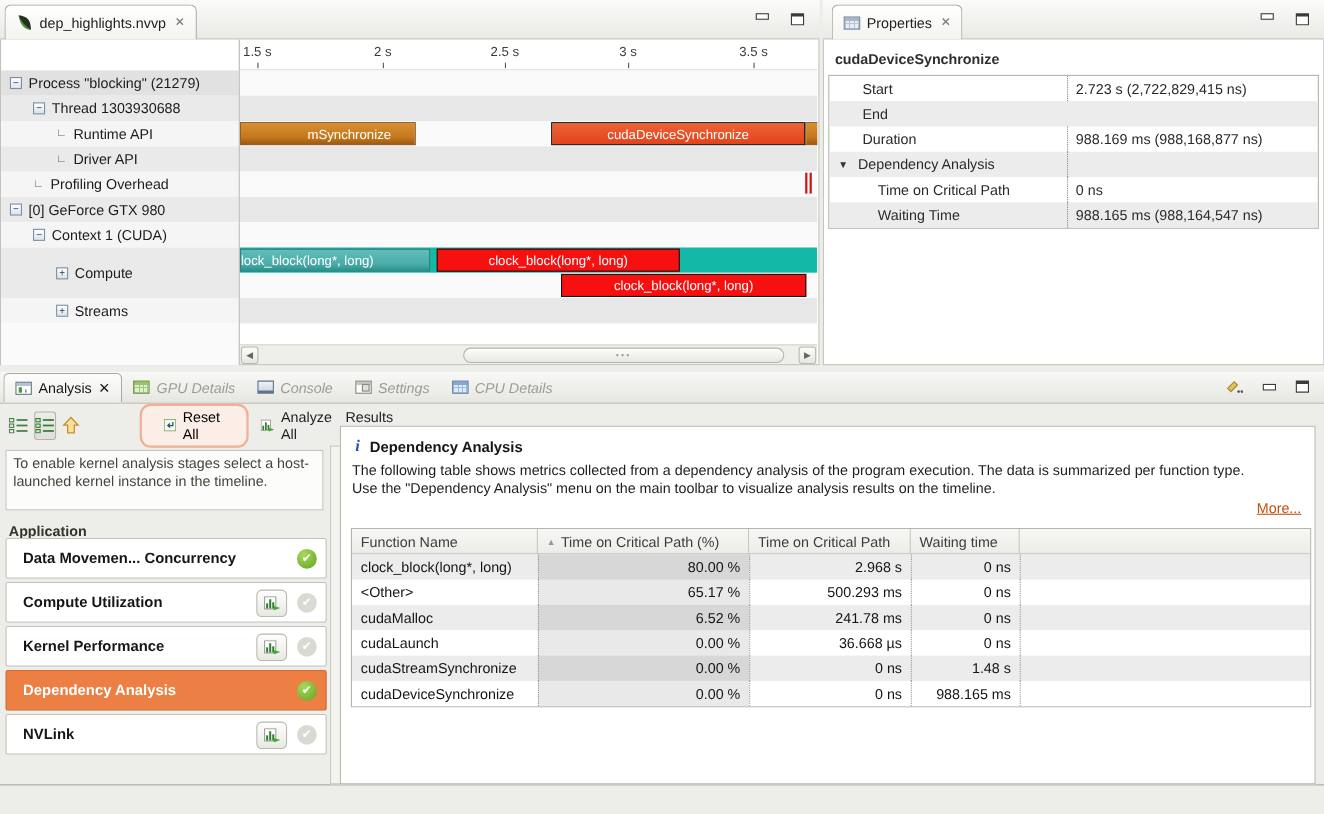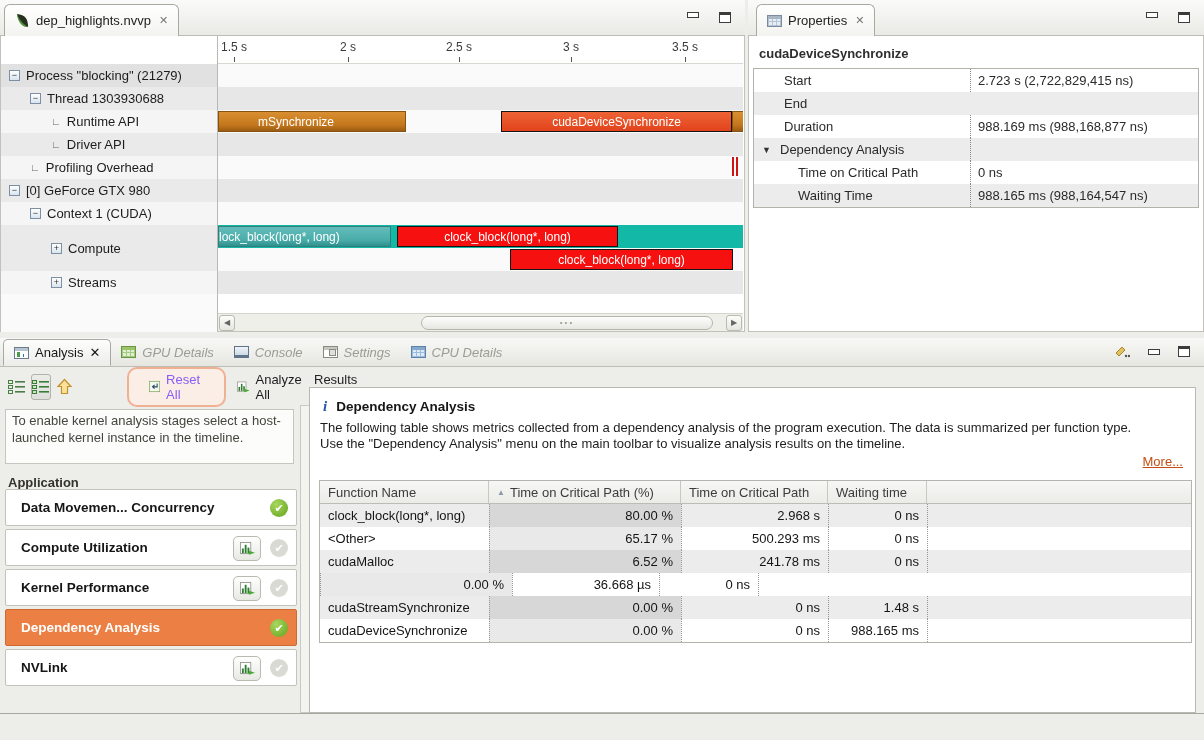--- a/index.html
+++ b/index.html
@@ -65,21 +65,21 @@
   .btab { height:27px; display:flex; align-items:center; gap:6px; padding:0 10px; }
   .btab.active { background:linear-gradient(#fdfdfc,#ededea); border:1px solid #a9a9a1; border-bottom:1px solid #ededea;
     border-radius:5px 5px 0 0; margin-bottom:-1px; color:#161616; }
   .btab.inactive { color:#9c9c94;font-style:italic; }
   #bp-rightico { position:absolute; right:14px; top:7px; display:flex; gap:18px; align-items:center; }
   #toolbar { position:absolute; left:0; top:30px; height:37px; width:305px; display:flex; align-items:center; padding-left:8px; gap:5px; }
   .tbtn { width:26px; height:26px; display:flex; align-items:center; justify-content:center; border-radius:3px; }
   .tbtn.pressed { border:1px solid #b2b2aa; background:linear-gradient(#ebebe7,#dededa); }
   .tsep { width:1px; height:22px; background:#cfcfc7; margin:0 8px; }
   #reset-btn { display:flex; align-items:center; gap:6px; padding:3px 20px; border:2px solid #f0b094;
-    background:#fbeee6; border-radius:10px; color:#8b5cf6;margin-left:28px; }
+    background:#fbeee6; border-radius:10px; color:#000000;margin-left:28px; }
   #analyze-btn { display:flex; align-items:center; gap:6px; padding:3px 6px; color:#1c1c1c; }
   
   #notice { position:absolute; left:5px; top:71px; width:289px; height:55px; border:1px solid #c6c6be;
     background:#fcfcfa; padding:2px 6px; line-height:17px; color:#45453d; }
   #app-label { position:absolute; left:8px; top:117px; font-weight:bold; color:#33332b;margin-top:20px; }
   .card { position:absolute; left:5px; width:292px; height:37px; background:#fff;
     border:1px solid #c3c3bb; border-radius:2px; }
   .card .clabel { position:absolute; left:15px; top:10px; font-weight:bold; font-size:13.5px; color:#161616; }
   .card.selected { background:#ec8044; border-color:#cf6a33; }
   .card.selected .clabel { color:#fff; }
@@ -198,21 +198,21 @@
           <div class="ticklabel" style="left: 353px;">3 s</div>
           <div class="tickmark" style="left: 353px;"></div>
           <div class="ticklabel" style="left: 467px;">3.5 s</div>
           <div class="tickmark" style="left: 467px;"></div>
         </div>
       <div id="ruler-line"></div>
       <div id="tl-lanes">
           <div class="lane" id="ln-lane-process" style="top: 28px; height: 23px; background: rgb(250, 250, 250);"></div>
           <div class="lane" id="ln-lane-thread" style="top: 51px; height: 23px; background: rgb(231, 231, 231);"></div>
           <div class="lane" id="ln-runtime-api" style="top: 74px; height: 23px; background: rgb(250, 250, 250);">
-            <div class="bar api" style="left: 0px; width: 188px; justify-content: flex-start; padding-left: 39px;">
+            <div class="bar api" style="left: 0px; width: 160px; justify-content: center; padding-left: 39px;">
               <span>mSynchronize</span>
             </div>
             <div class="bar sync" style="left: 283px; width: 231px;">
               <span>cudaDeviceSynchronize</span>
             </div>
             <div class="bar api" style="left: 514px; width: 14px;">
               <span></span>
             </div>
           </div>
           <div class="lane" id="ln-lane-driver-api" style="top: 97px; height: 23px; background: rgb(231, 231, 231);"></div>
@@ -426,20 +426,21 @@
           <div class="tcell dot" style="flex: 1 1 0%;"></div>
         </div>
         <div class="trow">
           <div class="tcell" style="width: 169px;">cudaMalloc</div>
           <div class="tcell num dot pctbg" style="width: 192px;">6.52 %</div>
           <div class="tcell num dot" style="width: 147px;">241.78 ms</div>
           <div class="tcell num dot" style="width: 99px;">0 ns</div>
           <div class="tcell dot" style="flex: 1 1 0%;"></div>
         </div>
         <div class="trow">
+          <div class="tcell" style="width: 169px;">cudaLaunch</div>
           <div class="tcell num dot pctbg" style="width: 192px;">0.00 %</div>
           <div class="tcell num dot" style="width: 147px;">36.668 µs</div>
           <div class="tcell num dot" style="width: 99px;">0 ns</div>
           <div class="tcell dot" style="flex: 1 1 0%;"></div>
         </div>
         <div class="trow">
           <div class="tcell" style="width: 169px;">cudaStreamSynchronize</div>
           <div class="tcell num dot pctbg" style="width: 192px;">0.00 %</div>
           <div class="tcell num dot" style="width: 147px;">0 ns</div>
           <div class="tcell num dot" style="width: 99px;">1.48 s</div>

